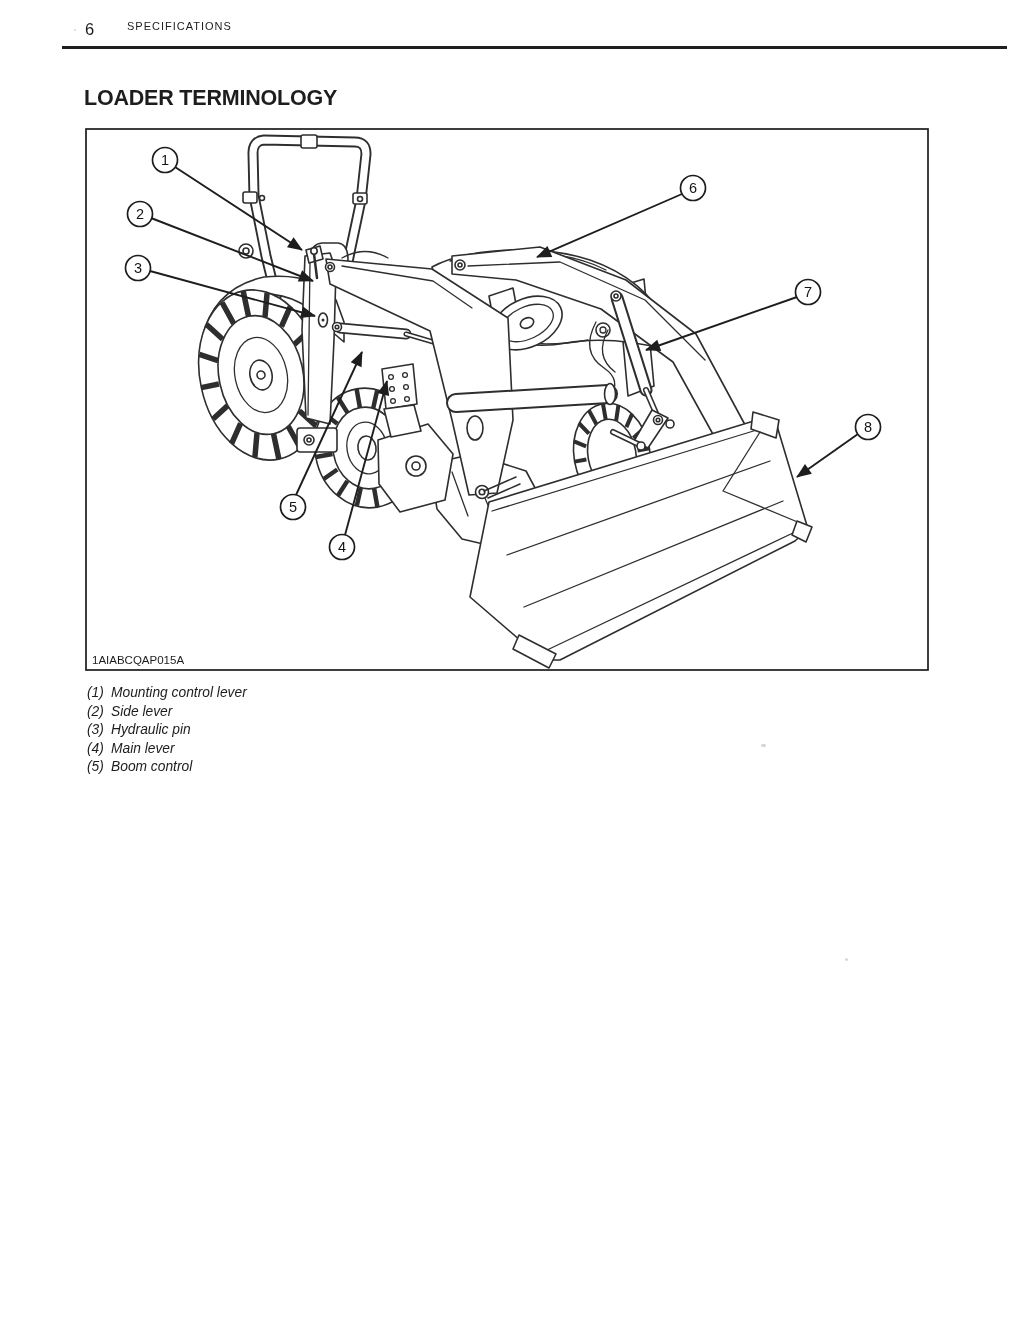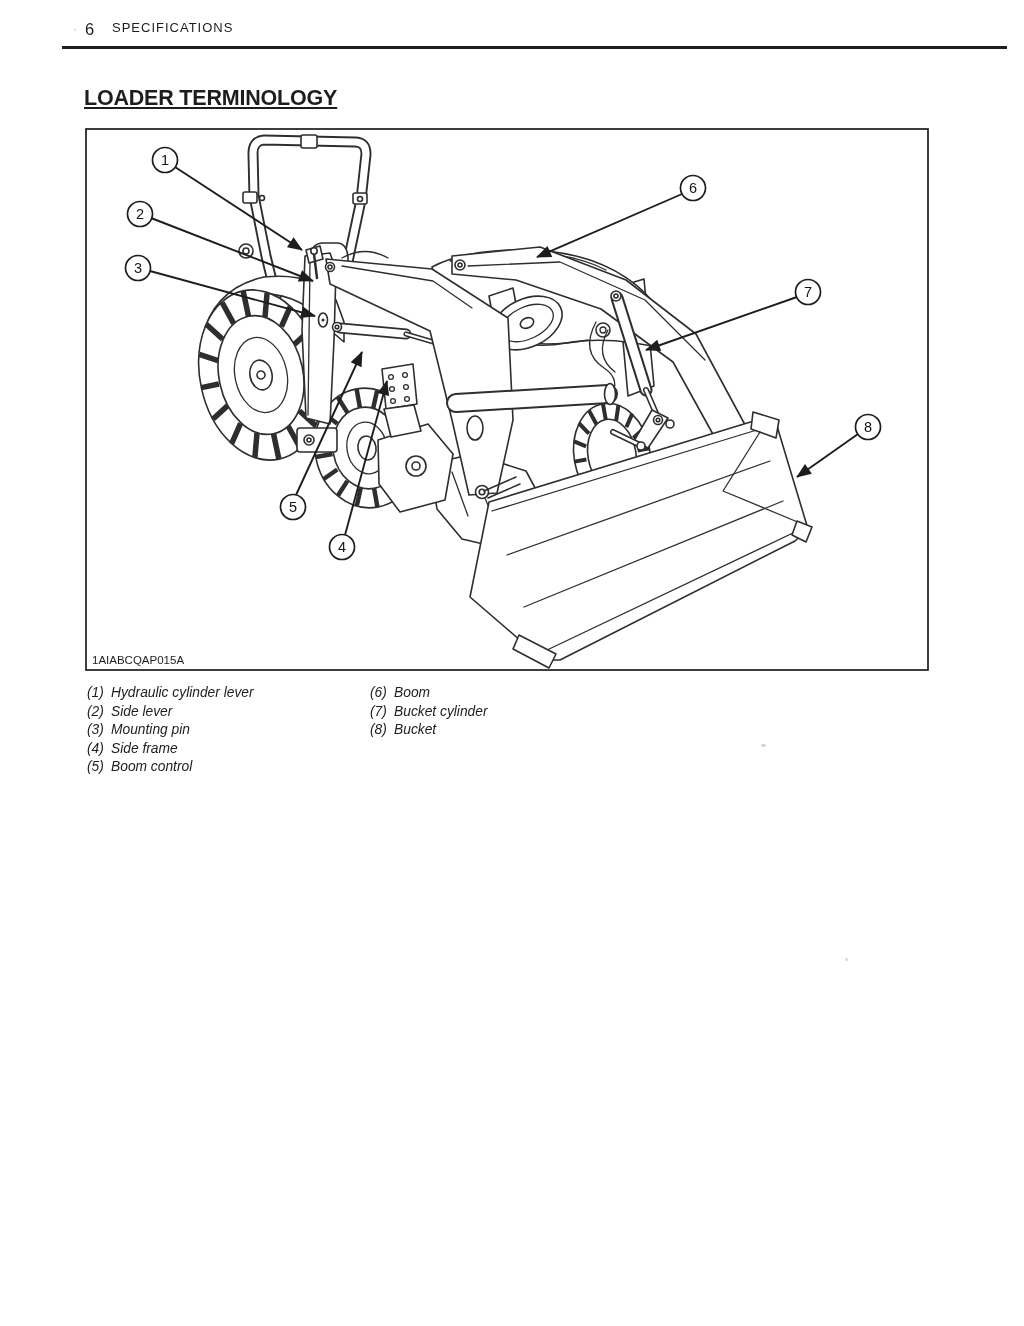--- a/index.html
+++ b/index.html
@@ -1,23 +1,23 @@
 <!DOCTYPE html>
 <html><head>
 <meta charset="utf-8">
 <style>
   html,body{margin:0;padding:0;}
   body{width:1024px;height:1326px;background:#ffffff;position:relative;
        font-family:"Liberation Sans",sans-serif;color:#1d1d1d;overflow:hidden;}
   .abs{position:absolute;}
   
   .page-num{left:85px;top:20px;font-size:16.5px;letter-spacing:.5px;}
-  .section{left:112px;top:20px;font-size:13px;letter-spacing:1px;}
+  .section{left:127px;top:20px;font-size:11px;letter-spacing:1px;}
   .rule{left:62px;top:46px;width:945px;height:2.6px;background:#1f1f1f;}
-  .title{left:84px;top:86px;font-size:21.5px;font-weight:bold;letter-spacing:-.2px;text-decoration:underline;}
+  .title{left:84px;top:86px;font-size:21.5px;font-weight:bold;letter-spacing:-.2px;}
   
   .figure{left:85px;top:128px;width:845px;height:544px;}
   svg{display:block;}
   svg text{font-family:"Liberation Sans",sans-serif;}
   .ln{fill:none;stroke:#2e2e2e;stroke-width:1.6;stroke-linejoin:round;stroke-linecap:round;}
   .thin{fill:none;stroke:#2e2e2e;stroke-width:1.3;stroke-linejoin:round;stroke-linecap:round;}
   .wh{fill:#ffffff;stroke:#2e2e2e;stroke-width:1.6;stroke-linejoin:round;}
   .to{fill:none;stroke:#2e2e2e;stroke-linecap:round;}
   .ti{fill:none;stroke:#ffffff;stroke-linecap:round;}
   .lug{fill:none;stroke:#2e2e2e;stroke-linecap:butt;}
@@ -258,28 +258,23 @@
     <circle class="cl" cx="868" cy="427" r="12.5"></circle>
     <text class="ct" x="868" y="432">8</text>
   </g>
 
   <text class="figcode" x="92" y="664">1AIABCQAP015A</text>
 </svg>
 </div>
 
 <div class="abs legend">
   <div class="col1">
-    <div><span class="num">(1)</span><span>Hydraulic cylinder lever</span></div>
+    <div><span class="num">(1)</span><span>Mounting control lever</span></div>
     <div><span class="num">(2)</span><span>Side lever</span></div>
-    <div><span class="num">(3)</span><span>Mounting pin</span></div>
-    <div><span class="num">(4)</span><span>Side frame</span></div>
+    <div><span class="num">(3)</span><span>Hydraulic pin</span></div>
+    <div><span class="num">(4)</span><span>Main lever</span></div>
     <div><span class="num">(5)</span><span>Boom control</span></div>
-  </div>
-  <div class="col2">
-    <div><span class="num">(6)</span><span>Boom</span></div>
-    <div><span class="num">(7)</span><span>Bucket cylinder</span></div>
-    <div><span class="num">(8)</span><span>Bucket</span></div>
   </div>
 </div>
 
 <div class="abs speck" style="left:761px;top:744px;width:5px;height:3px;"></div>
 <div class="abs speck" style="left:845px;top:958px;width:3px;height:3px;"></div>
 <div class="abs speck" style="left:74px;top:29px;width:2px;height:2px;"></div>
 
 </body></html>

